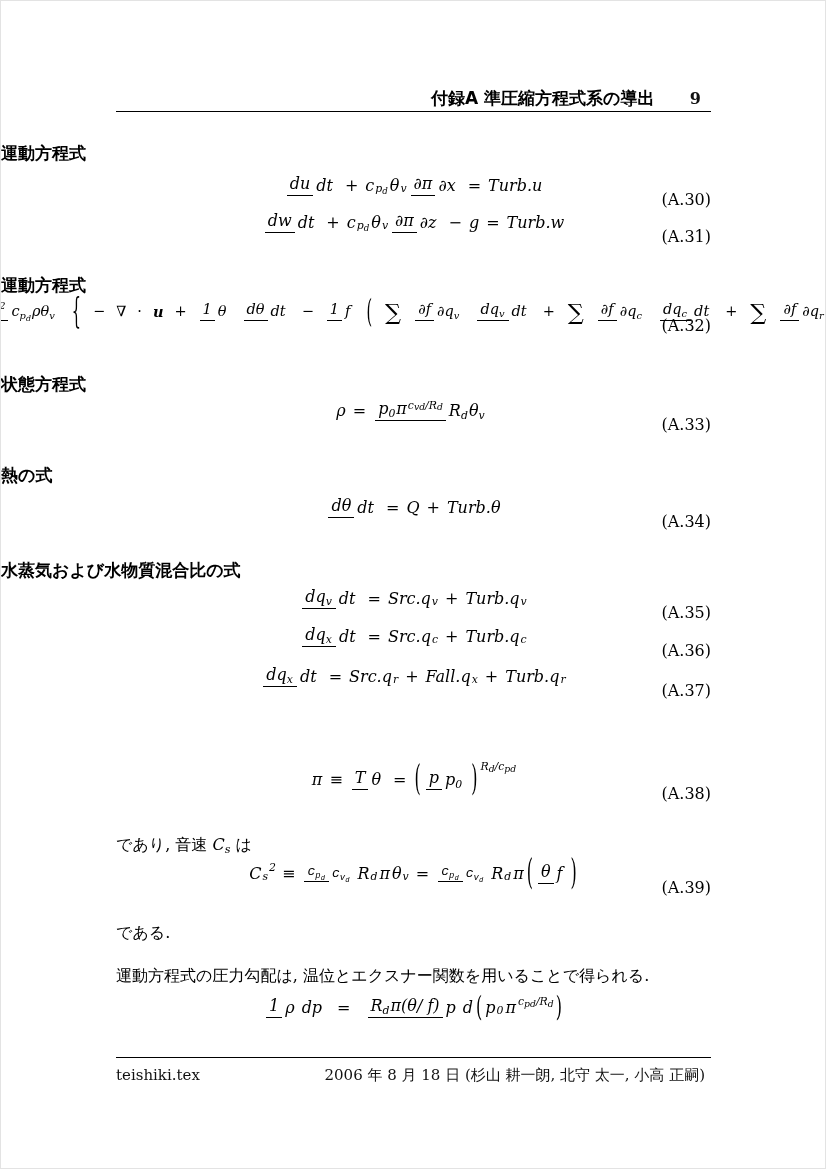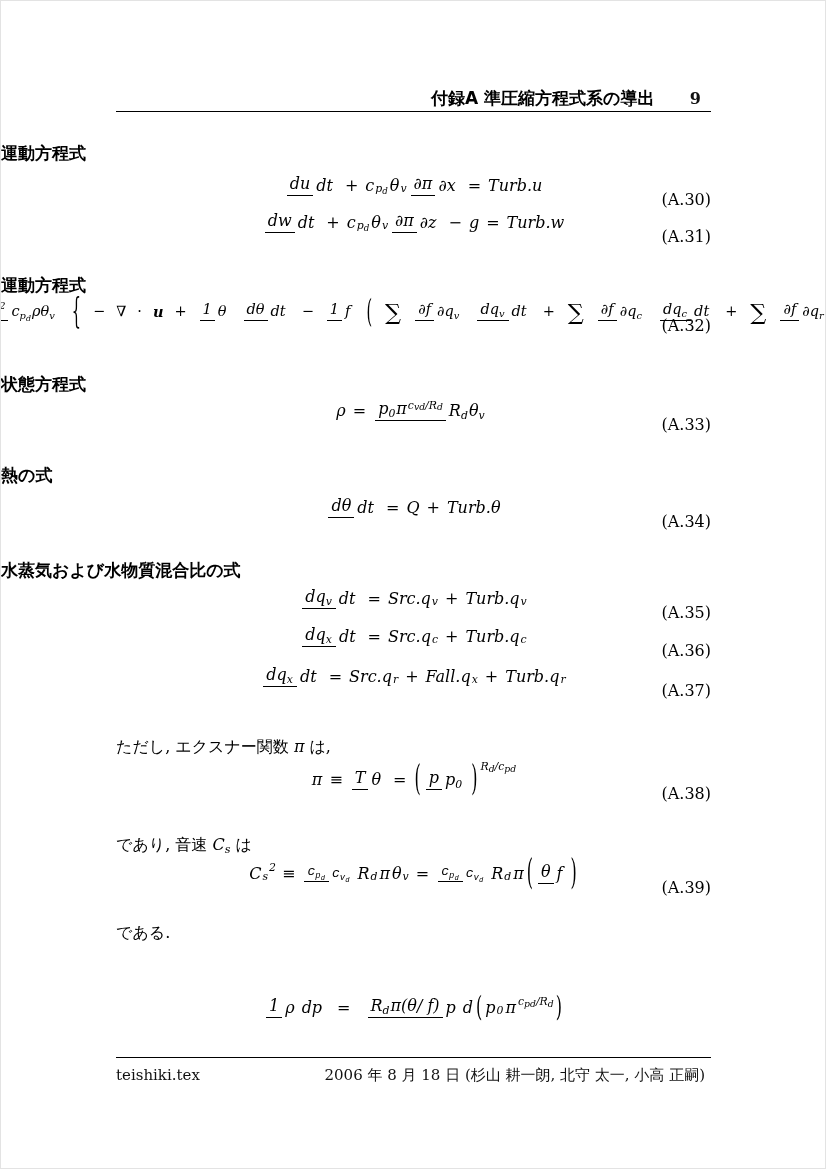--- a/index.html
+++ b/index.html
@@ -233,23 +233,20 @@
       <span class="sb">r</span>
     <span class="op">+</span>
     <span class="tok">Fall.q</span>
       <span class="sb">x</span>
     <span class="op">+</span>
     <span class="tok">Turb.q</span>
       <span class="sb">r</span>
     <span class="eqno">(A.37)</span>
   </div>
 
-  <div class="bodytext" style="top:736px;">
-    <span>ただし, エクスナー関数 </span><span class="mi">π</span><span> は,</span>
-  </div>
 
   <div class="eq" style="top:767px;">
     <span class="tok">π</span>
     <span class="op">≡</span>
     <span class="frac">
         <span class="num">T</span>
         <span class="den">θ</span>
       </span>
     <span class="op">=</span>
     <span class="big big3">(</span>
@@ -292,20 +289,21 @@
     <span class="frac">
         <span class="num">θ</span>
         <span class="den">f</span>
       </span>
     <span class="big big3">)</span>
     <span class="eqno">(A.39)</span>
   </div>
 
   <div class="bodytext" style="top:922px;">である.</div>
 
+  <div class="bodytext" style="top:965px;">運動方程式の圧力勾配は, 温位とエクスナー関数を用いることで得られる.</div>
 
   <div class="eq" style="top:995px;">
     <span class="frac">
         <span class="num">1</span>
         <span class="den">ρ</span>
       </span>
     <span class="tok">dp</span>
     <span class="op wide">=</span>
     <span class="frac">
       <span class="num"><span>R</span><span class="sb">d</span><span>π</span><span>(θ/ f)</span></span>

